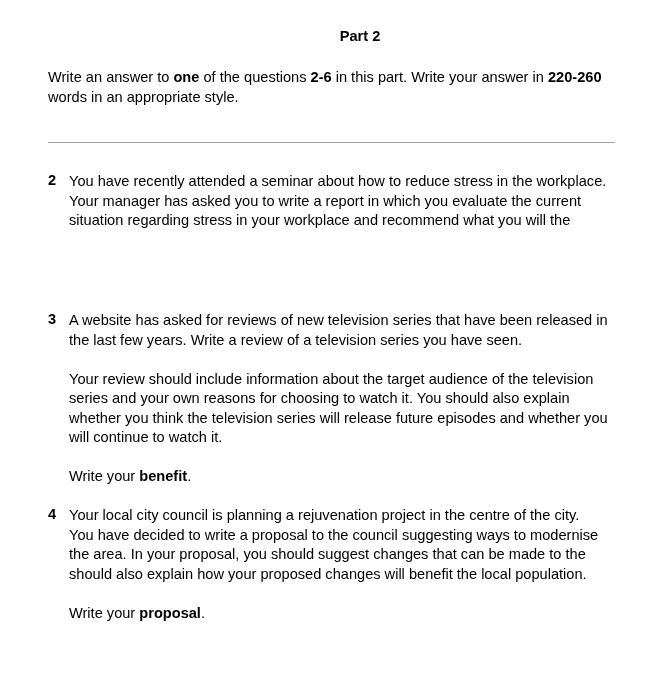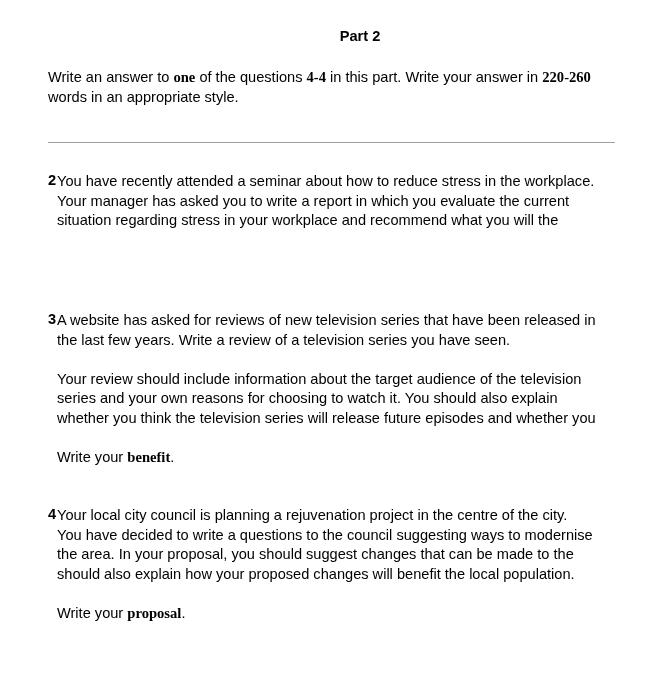--- a/index.html
+++ b/index.html
@@ -8,33 +8,33 @@
     font-family: "Liberation Sans", sans-serif; color: #000; font-size: 14.6px;
   }
   .page-title {
     position: absolute; top: 28px; left: 0; width: 664px; text-align: center;
     font-weight: bold; font-size: 14.6px; margin-left: 28px;
   }
   .intro { position: absolute; top: 68px; left: 48px; width: 580px; line-height: 19.5px; }
   .divider { position: absolute; top: 142px; left: 48px; width: 567px; height: 1px; background: #a0a0a0; border: 0; margin: 0; }
   .question { position: absolute; left: 48px; width: 580px; }
   .qnum { position: absolute; left: 0; top: 0; font-weight: bold; }
-  .qbody { margin-left: 9px; }
+  .qbody { margin-left: 21px; }
   .qbody p { margin: 0; line-height: 19.5px; }
   .qbody p + p { margin-top: 19.5px; }
   .line { display: block; white-space: nowrap; }
-  b { font-weight: bold; font-family: Liberation Serif, serif; }
+  b { font-weight: bold; }
 </style>
 </head>
 <body>
 
 <div class="page-title">Part 2</div>
 
 <div class="intro">
-  <span class="line"><span>Write an answer to </span><b>one</b><span> of the questions </span><b>4-4</b><span> in this part. Write your answer in </span><b>220-260</b></span>
+  <span class="line"><span>Write an answer to </span><b>one</b><span> of the questions </span><b>2-6</b><span> in this part. Write your answer in </span><b>220-260</b></span>
   <span class="line">words in an appropriate style.</span>
 </div>
 
 <hr class="divider">
 
 <div class="question" style="top:172px;">
   <span class="qnum">2</span>
   <div class="qbody">
     <p>
       <span class="line">You have recently attended a seminar about how to reduce stress in the workplace.</span>
@@ -48,29 +48,30 @@
   <span class="qnum">3</span>
   <div class="qbody">
     <p>
       <span class="line">A website has asked for reviews of new television series that have been released in</span>
       <span class="line">the last few years. Write a review of a television series you have seen.</span>
     </p>
     <p>
       <span class="line">Your review should include information about the target audience of the television</span>
       <span class="line">series and your own reasons for choosing to watch it. You should also explain</span>
       <span class="line">whether you think the television series will release future episodes and whether you</span>
+      <span class="line">will continue to watch it.</span>
     </p>
     <p><span>Write your </span><b>benefit</b><span>.</span></p>
   </div>
 </div>
 
 <div class="question" style="top:506px;">
   <span class="qnum">4</span>
   <div class="qbody">
     <p>
       <span class="line">Your local city council is planning a rejuvenation project in the centre of the city.</span>
-      <span class="line">You have decided to write a questions to the council suggesting ways to modernise</span>
+      <span class="line">You have decided to write a proposal to the council suggesting ways to modernise</span>
       <span class="line">the area. In your proposal, you should suggest changes that can be made to the</span>
       <span class="line">should also explain how your proposed changes will benefit the local population.</span>
     </p>
     <p><span>Write your </span><b>proposal</b><span>.</span></p>
   </div>
 </div>
 
 </body></html>

